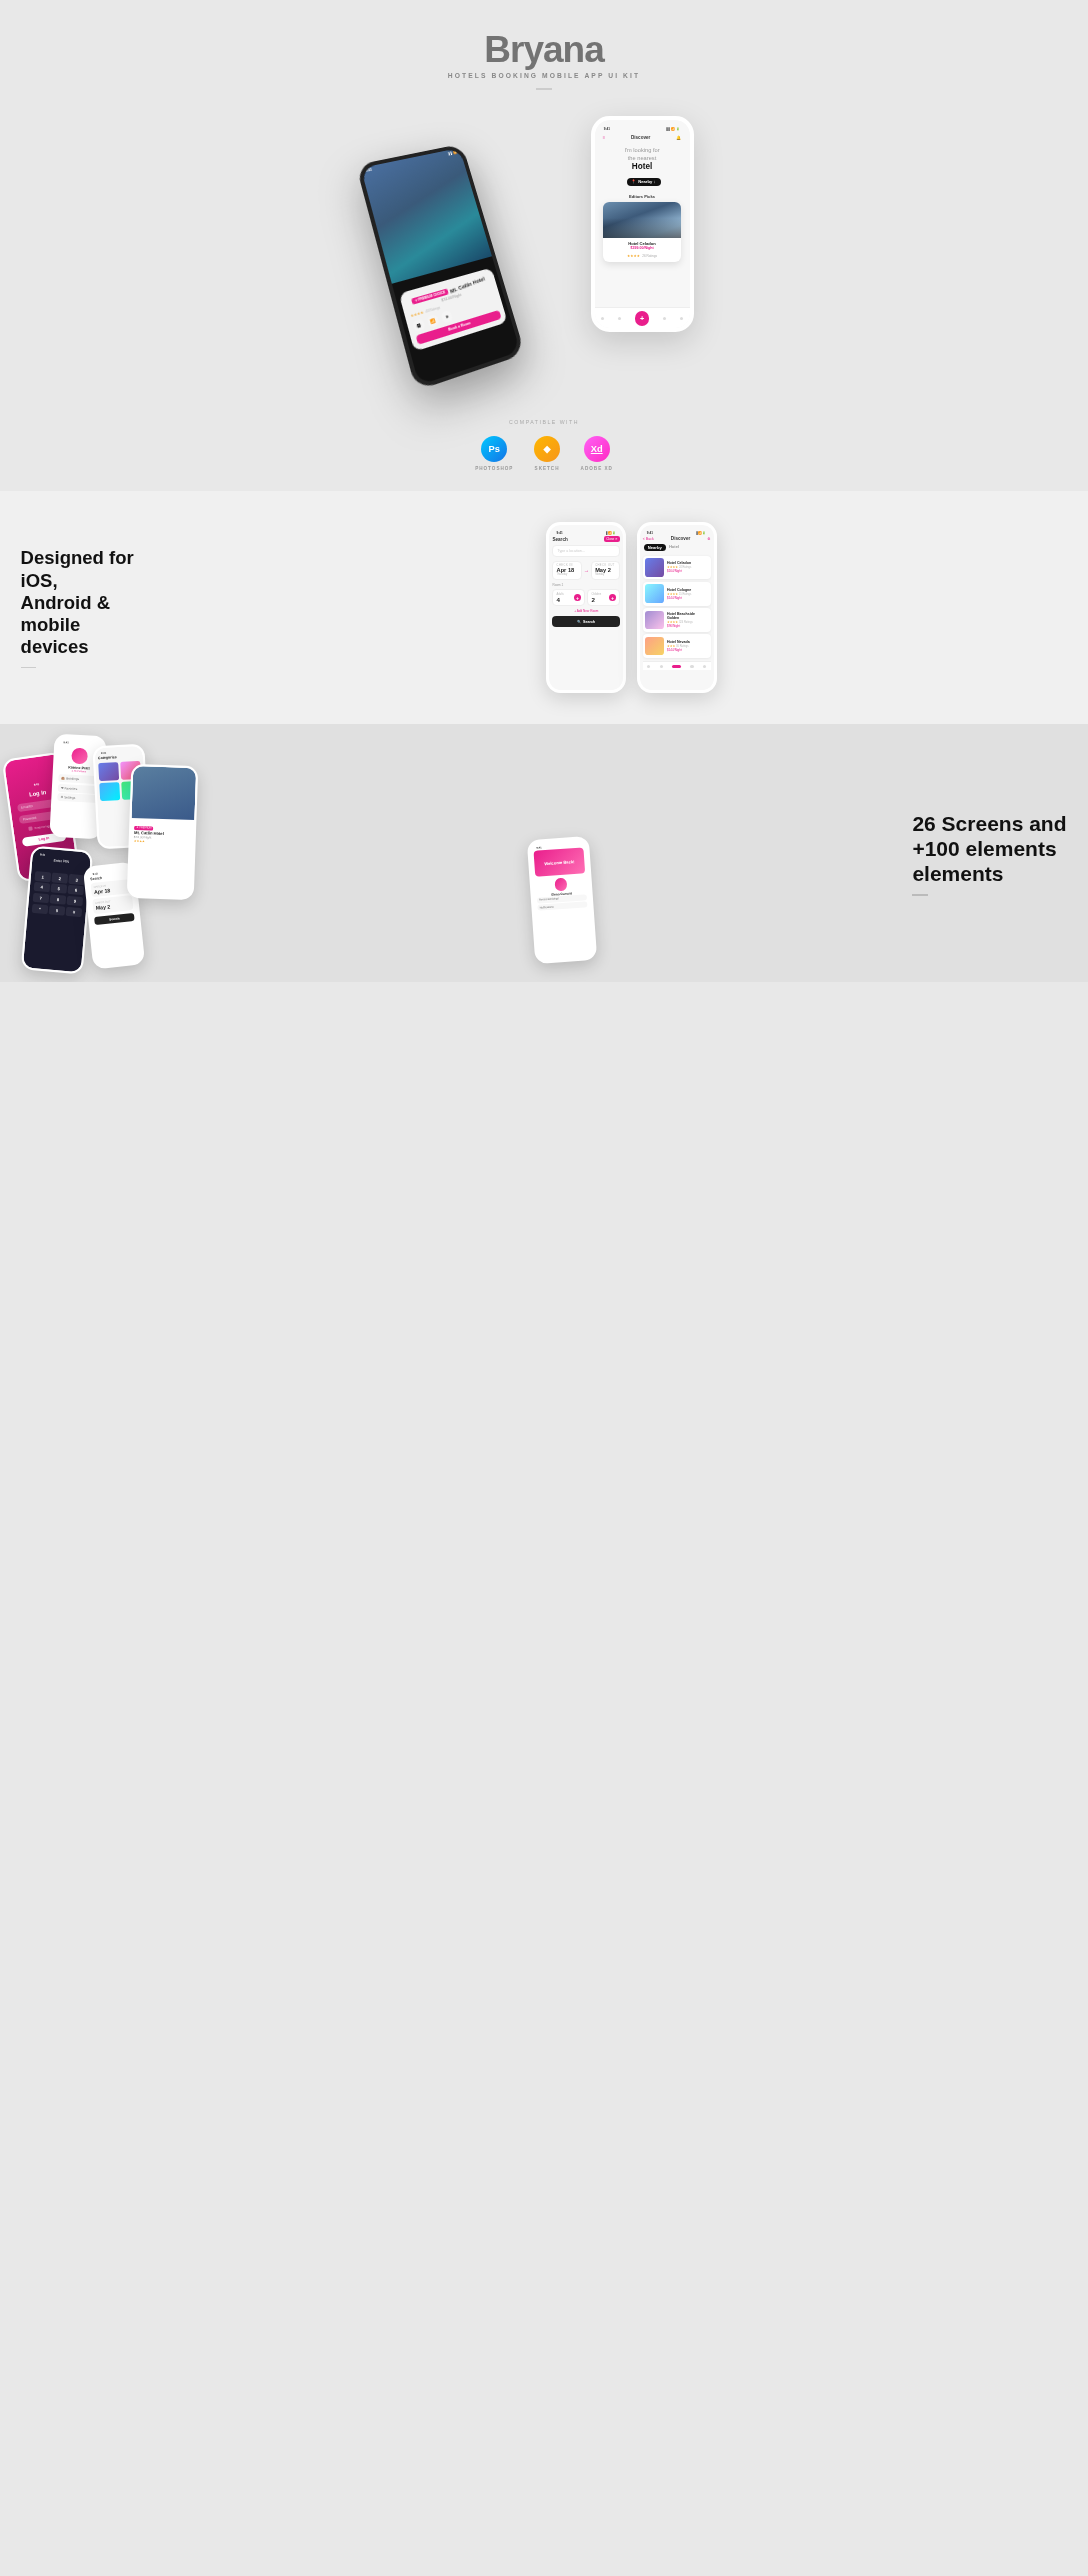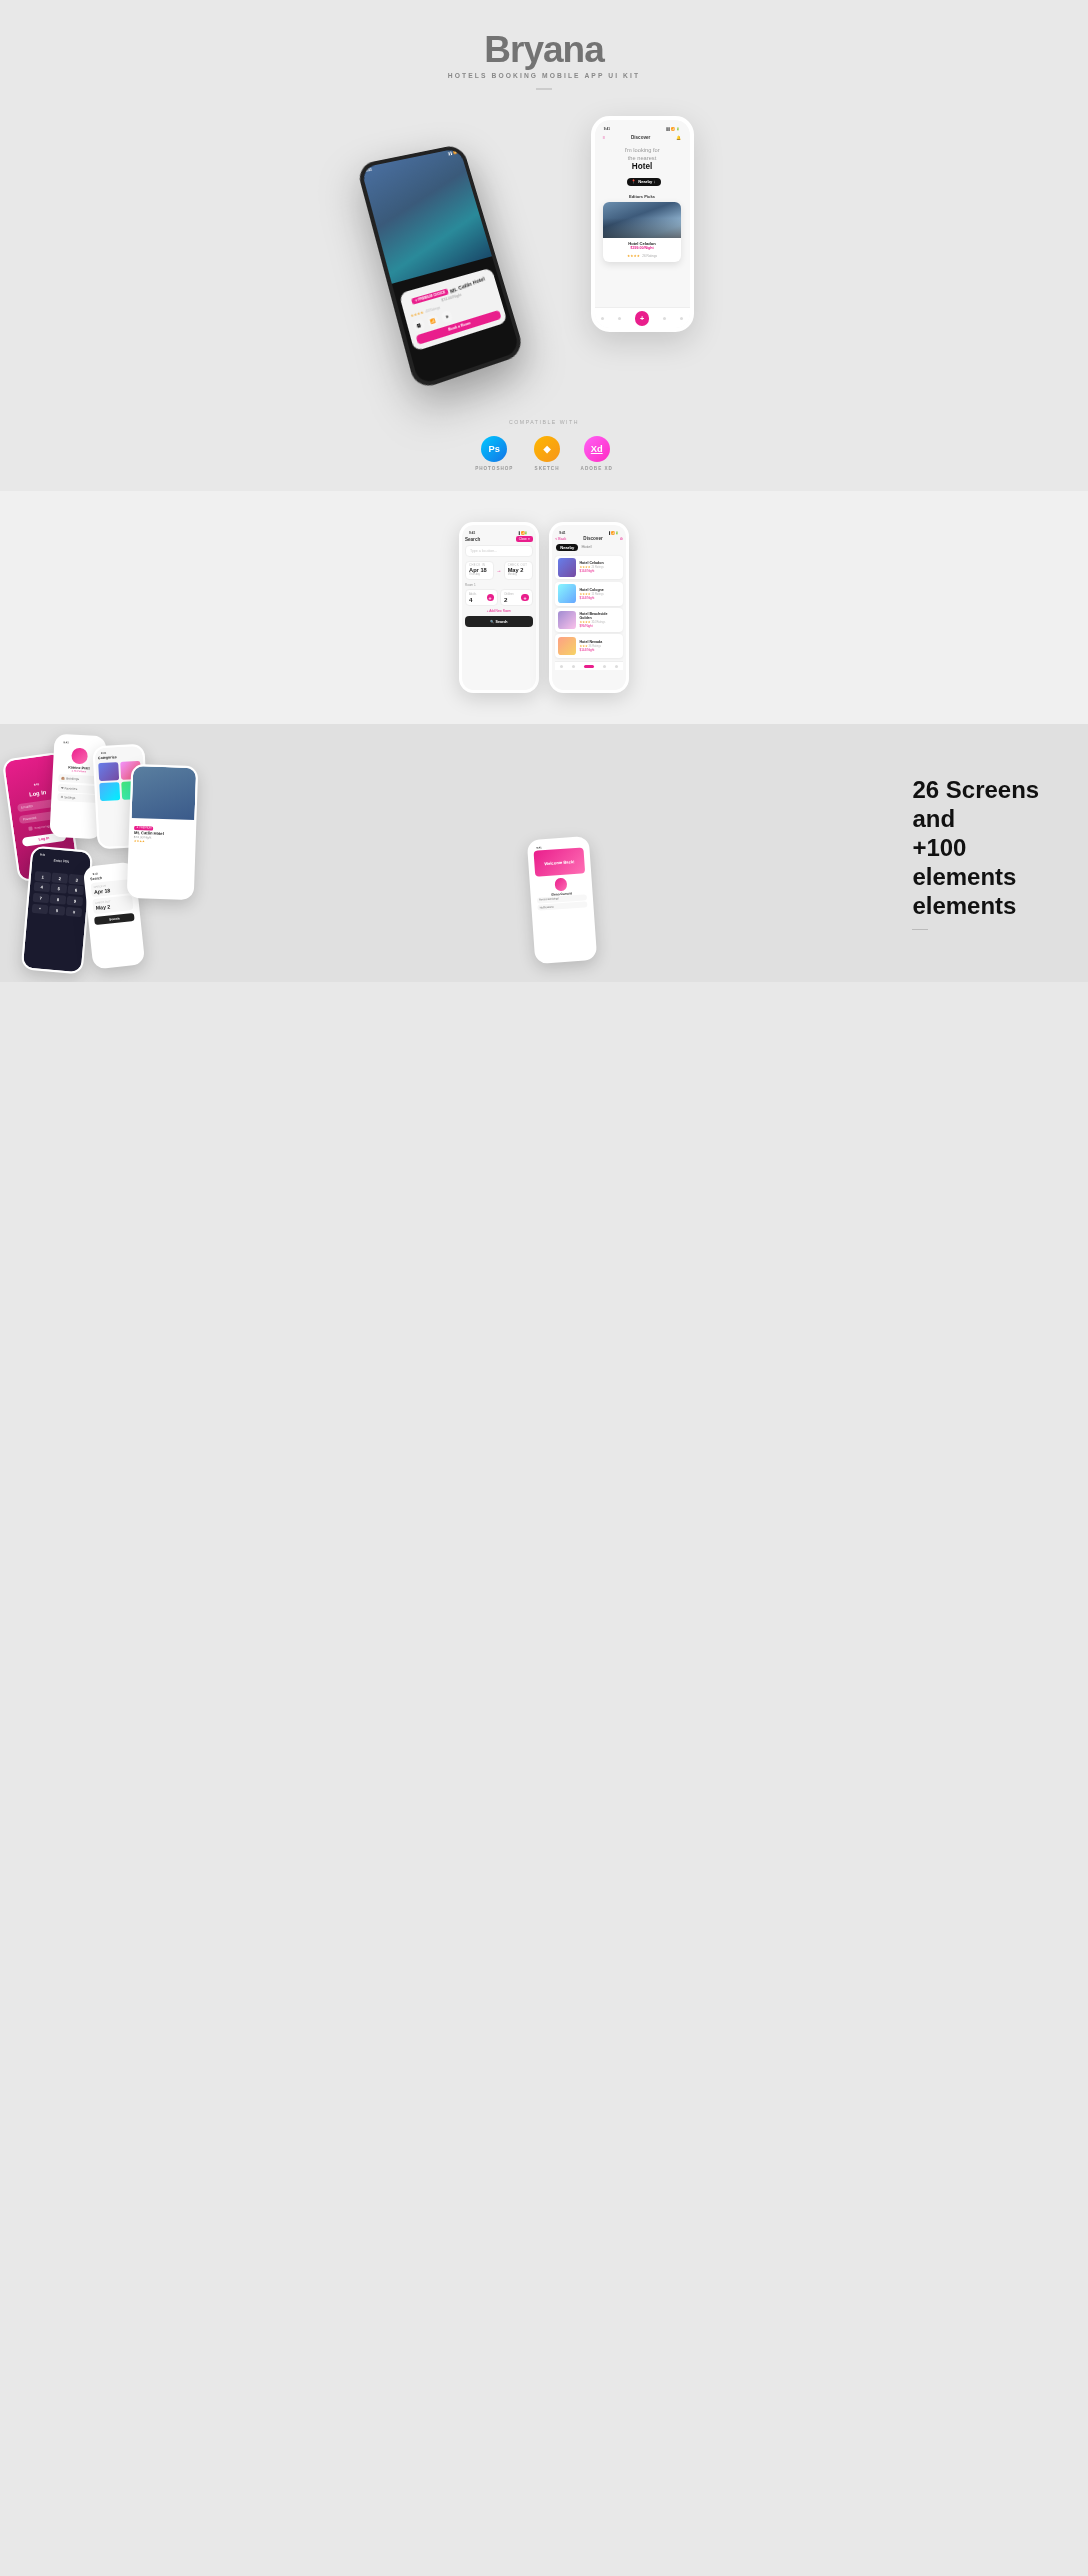--- a/index.html
+++ b/index.html
@@ -514,21 +514,21 @@
       align-items: center;
       min-height: 258px;
       position: relative;
       overflow: hidden;
     }
     .screens-text-col {
       flex: 0 0 155px;
       margin-left: auto;
     }
     .screens-main-title {
-      font-size: 24px;
+      font-size: 21px;
       font-weight: 900;
       color: #111;
       line-height: 1.2;
       margin-bottom: 4.1px;
     }
     .screens-divider {
       width: 15.5px;
       height: 1.5px;
       background: #bbb;
       margin-top: 8.2px;
@@ -924,20 +924,28 @@
     <div class="compat-icon-item">
       <div class="compat-icon-circle xd-icon">
         <span>Xd</span>
       </div>
       <span class="compat-icon-label">ADOBE XD</span>
     </div>
   </div>
 </section>
 
 <section class="ios-section">
+  <div class="ios-text-col">
+    <p class="ios-main-title">
+      <span>Designed for iOS,</span><br>
+      <span>Android &amp; mobile</span><br>
+      <span>devices</span>
+    </p>
+    <div class="ios-divider"></div>
+  </div>
 
   <div class="ios-phones">
 
     <div class="flat-phone">
       <div class="flat-phone-screen">
 
         <div class="status-bar">
           <span>9:41</span>
           <span>▌📶🔋</span>
         </div>

